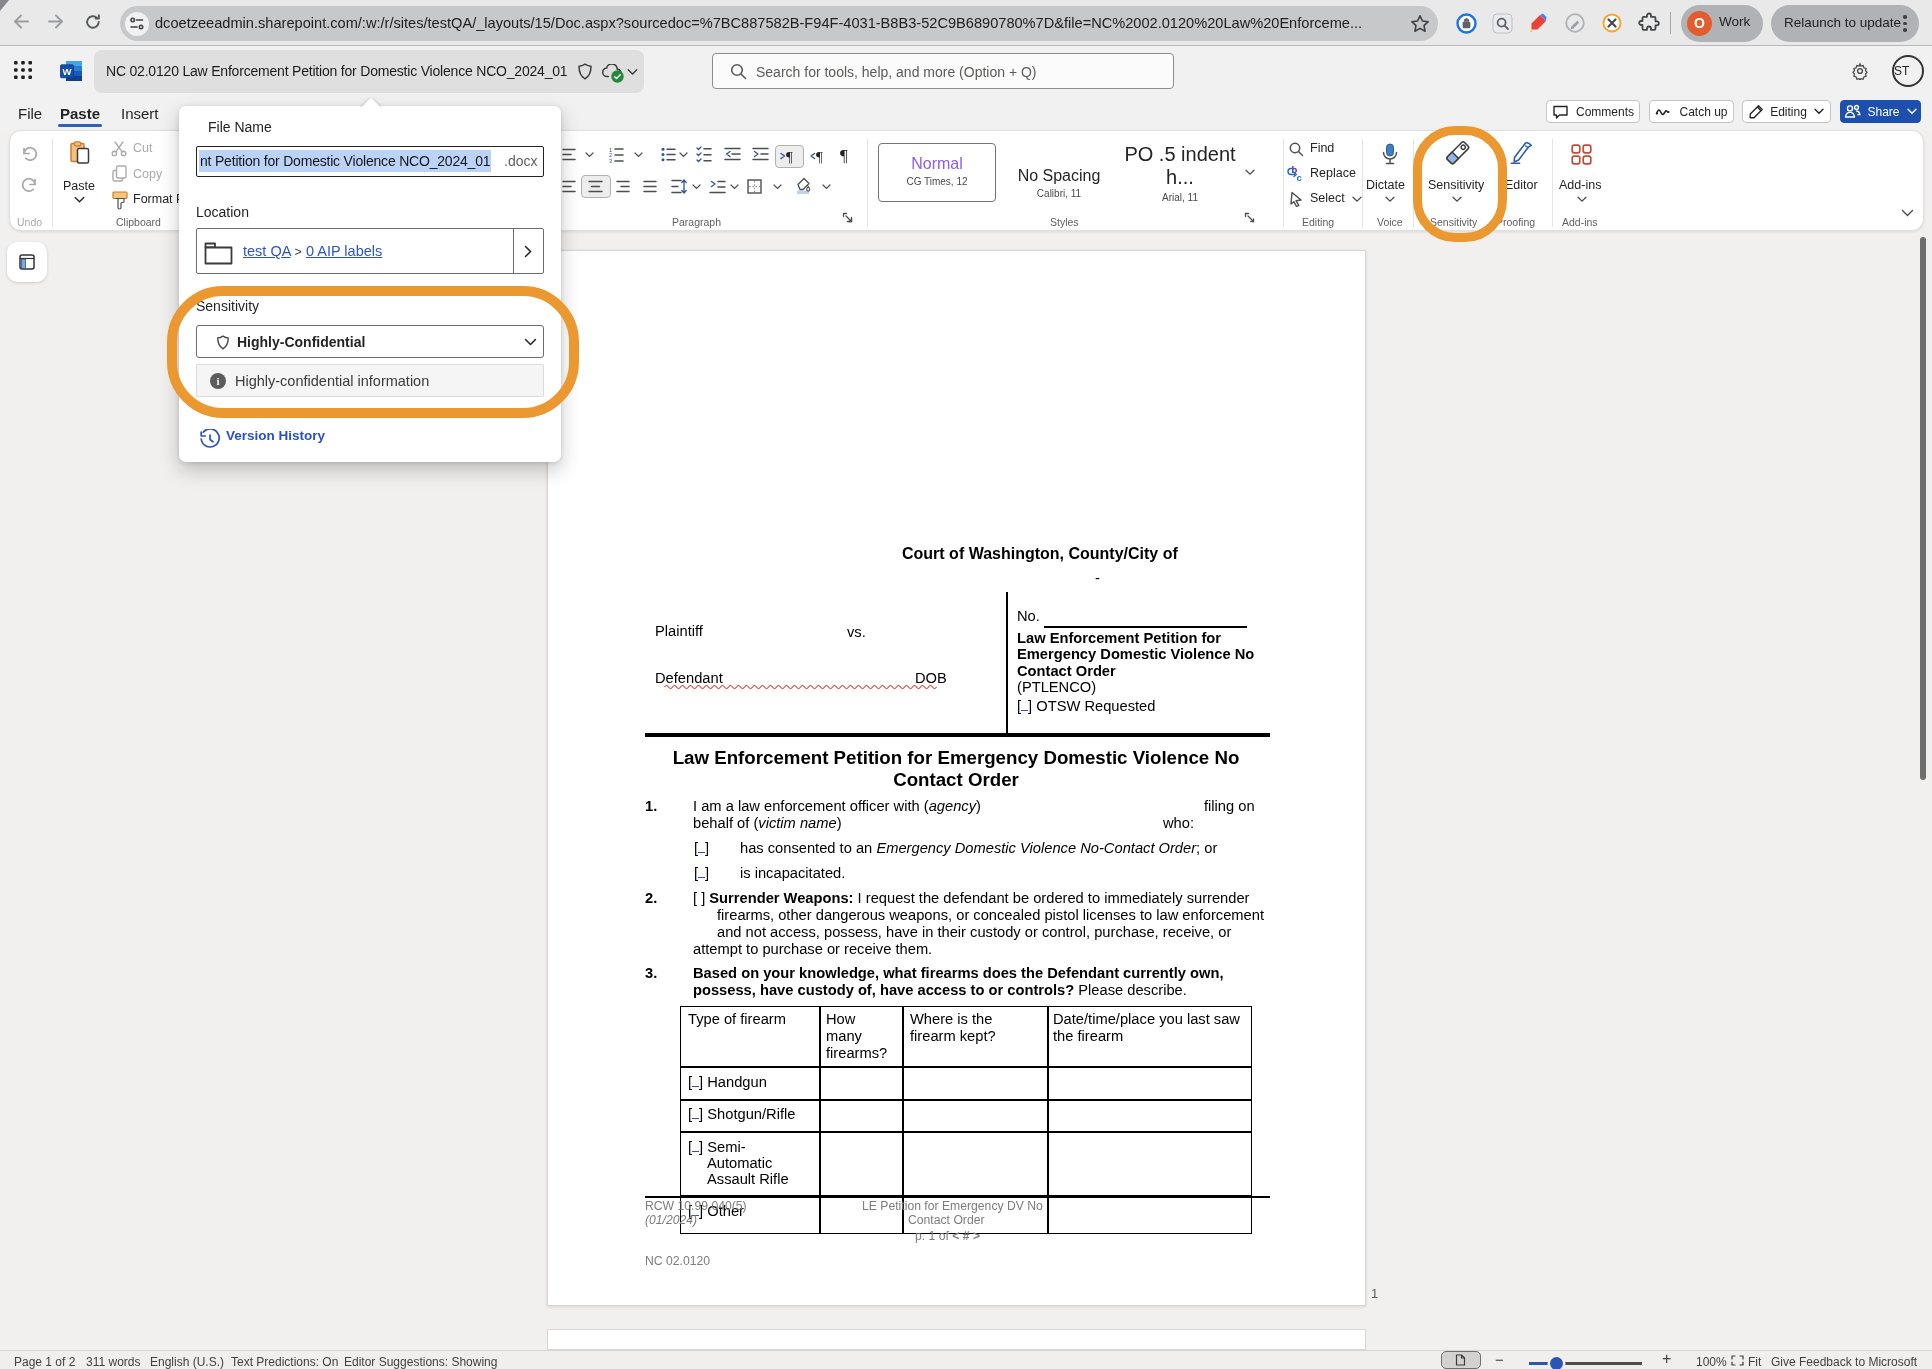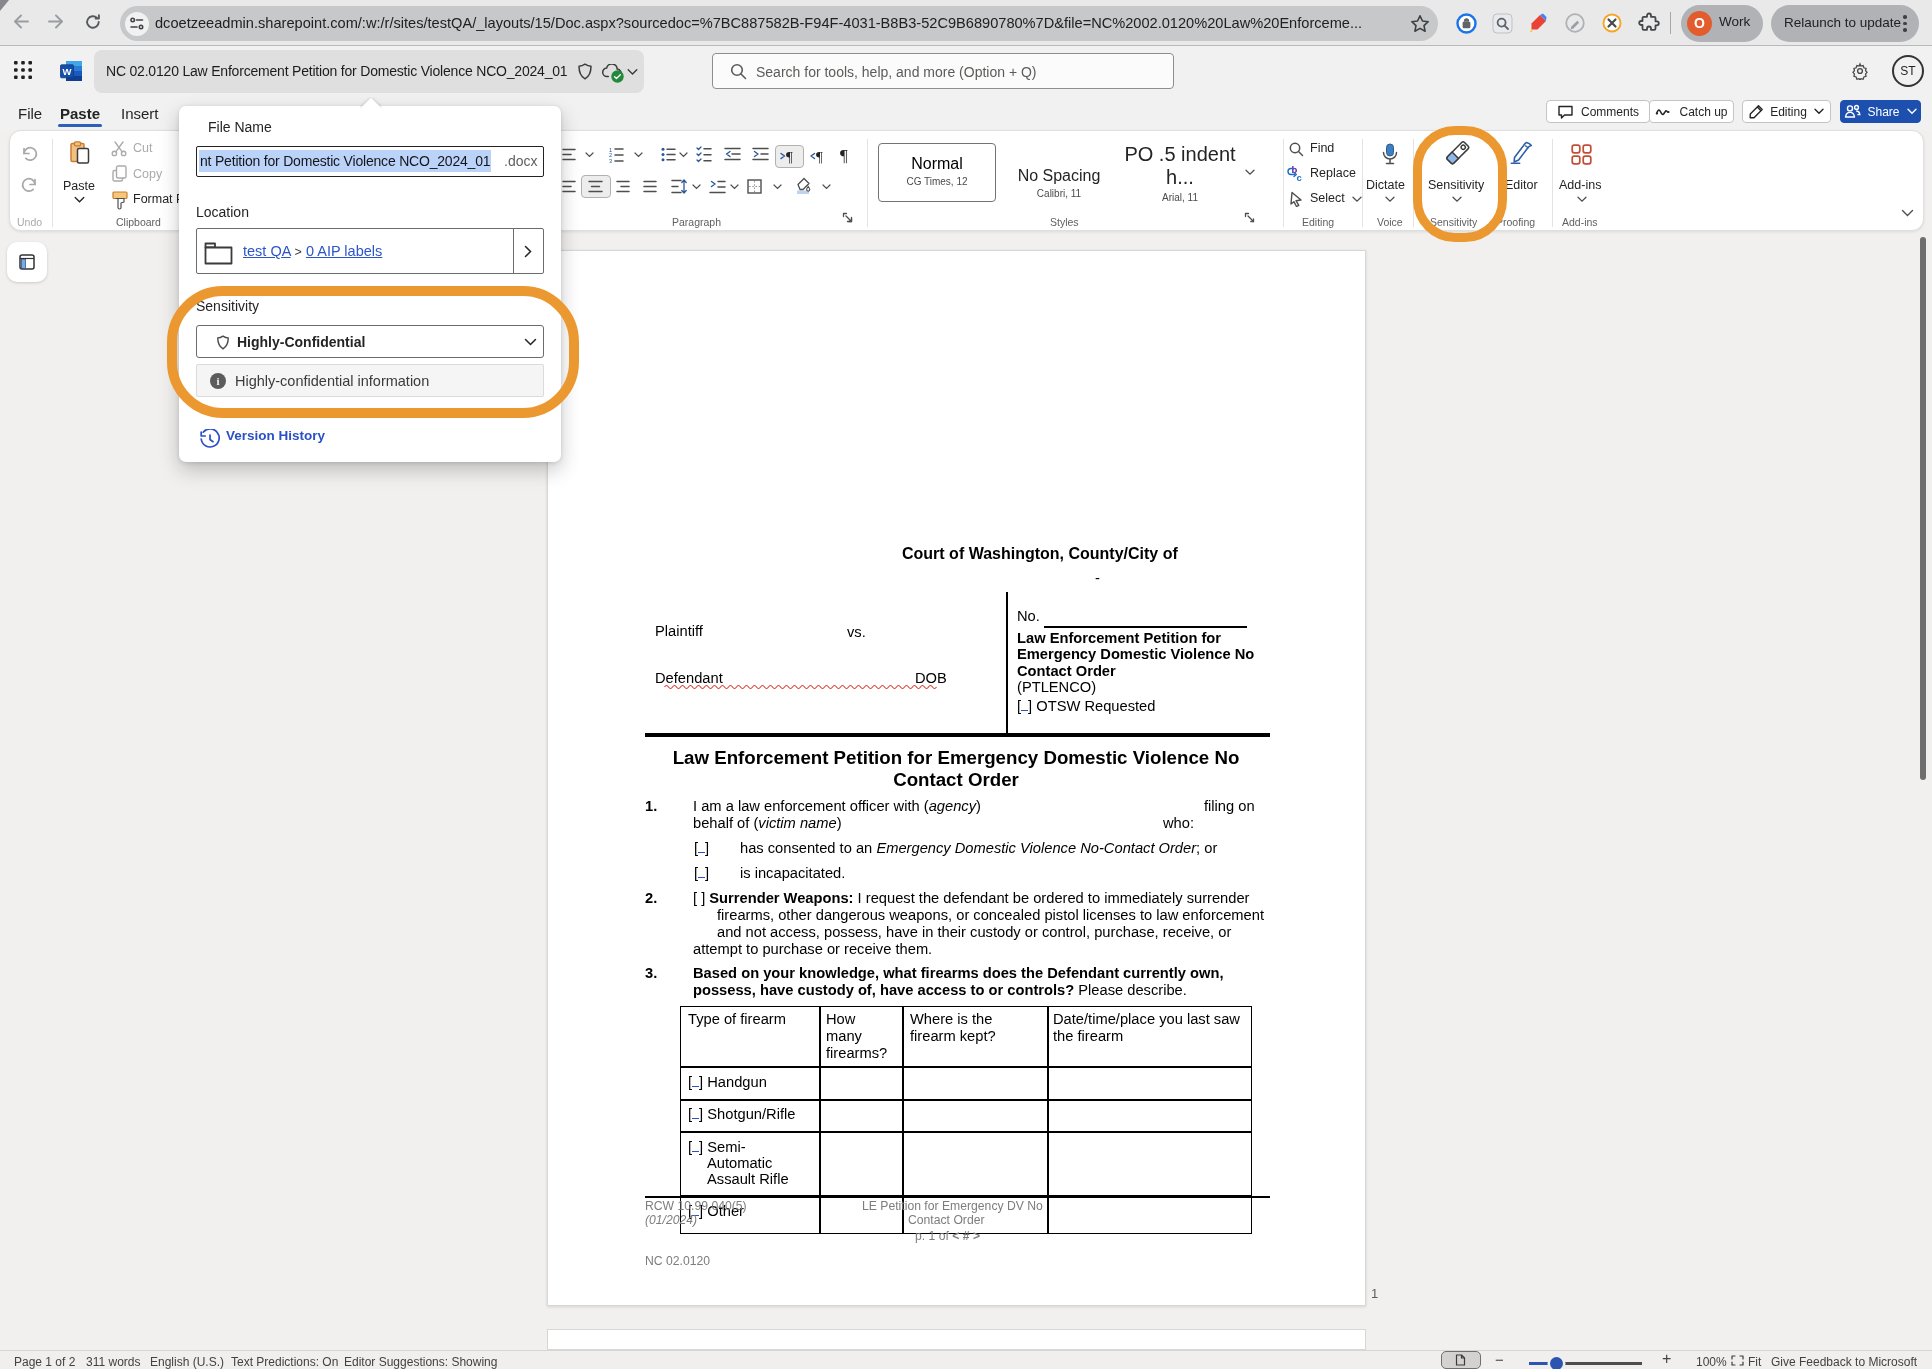--- a/index.html
+++ b/index.html
@@ -161,27 +161,27 @@
   <svg class="abs" style="left:17px;top:9px" width="17" height="17" viewBox="0 0 17 17" fill="none" stroke="#5D5B59" stroke-width="1.6">
         <circle cx="7" cy="7" r="5.3"></circle>
         <path d="M11 11l4.5 4.5" stroke-linecap="round"></path>
       </svg>
   <div class="t">Search for tools, help, and more (Option + Q)</div>
 </div>
 <svg class="abs" style="left:1851px;top:62px" width="18" height="18" viewBox="0 0 24 24" fill="none" stroke="#4A4A4A" stroke-width="1.8">
       <circle cx="12" cy="12" r="3.2"></circle>
       <path d="M12 2.2l1.2 2.9 3.1-.6 1.1 3 3 .9-.7 3.1 2 2.4-2 2.4.7 3.1-3 .9-1.1 3-3.1-.6-1.2 2.9-1.2-2.9-3.1.6-1.1-3-3-.9.7-3.1-2-2.4 2-2.4-.7-3.1 3-.9 1.1-3 3.1.6z" transform="scale(0.96) translate(0.5,0.5)"></path>
     </svg>
-<div class="abs" style="left:1892px;top:55px;width:32px;height:32px;border-radius:50%;border:2px solid #333;color:#242424;font-size:12px;text-align:center;line-height:29px">ST</div>
+<div class="abs" style="left:1892px;top:55px;width:32px;height:32px;border-radius:50%;border:2px solid #333;color:#242424;font-size:12px;text-align:left;line-height:29px">ST</div>
 <div id="tabrow"></div>
 <div class="tab" style="left:18px">File</div>
 <div class="tab" style="left:60px;font-weight:bold;color:#242424">Paste</div>
 <div class="abs" style="left:58px;top:124px;width:44px;height:3px;background:#2B5FBA;border-radius:2px"></div>
 <div class="tab" style="left:121px">Insert</div>
-<div class="tbtn" style="left:1546px;width:104px">
+<div class="tbtn" style="left:1546px;width:94px">
   <svg width="17" height="17" viewBox="0 0 17 17" fill="none" stroke="#242424" stroke-width="1.4" stroke-linejoin="round" style="margin-right:7px">
         <path d="M2 3.5h13v8.5H7.5L4.5 15v-3H2z"></path>
       </svg>Comments</div>
 <div class="tbtn" style="left:1649px;width:85px">
   <svg width="18" height="12" viewBox="0 0 18 12" fill="none" stroke="#242424" stroke-width="1.5" stroke-linecap="round" style="margin-right:6px">
         <path d="M1.5 7.5C3 4 4 3 5.2 5.2S7.5 9.8 9 7.5 11 3.5 12.5 6"></path>
         <circle cx="2" cy="7.5" r="1.1" fill="#242424" stroke="none"></circle>
         <circle cx="13.5" cy="6" r="1.1" fill="#242424" stroke="none"></circle>
       </svg>Catch up</div>
 <div class="tbtn" style="left:1742px;width:89px">
@@ -332,21 +332,21 @@
       <path d="M1 1l3.5 3.5L8 1"></path>
     </svg>
 <div class="glabel" style="left:672px">Paragraph</div>
 <svg class="abs" style="left:842px;top:212px" width="11" height="11" viewBox="0 0 11 11" fill="none" stroke="#4E4E4E" stroke-width="1.3">
       <path d="M1.5 1.5h3M1.5 1.5v3M9.5 9.5h-4M9.5 9.5v-4M4 4l5.5 5.5M9.5 9.5" stroke-linecap="round"></path>
       <path d="M6.8 9.5h2.7V6.8" stroke-linecap="round" stroke-linejoin="round"></path>
     </svg>
 <div class="gdiv" style="left:867px"></div>
 
 <div class="stylebox" style="left:878px;width:118px;border:1.6px solid #747474">
-  <div style="font-size:16px;color:#000000;margin-top:11px">Normal</div>
+  <div style="font-size:16px;color:#8b5cf6;margin-top:11px">Normal</div>
   <div style="font-size:10px;color:#4A4A4A;margin-top:3px">CG Times, 12</div>
     </div>
 <div class="stylebox" style="left:1003px;width:112px">
   <div style="font-size:16px;color:#242424;margin-top:24px">No Spacing</div>
   <div style="font-size:10px;color:#4A4A4A;margin-top:3px">Calibri, 11</div>
     </div>
 <div class="stylebox" style="left:1121px;width:118px">
   <div style="font-size:20px;color:#242424;margin-top:0">PO .5 indent h...</div>
   <div style="font-size:10px;color:#4A4A4A;margin-top:3px">Arial, 11</div>
     </div>

